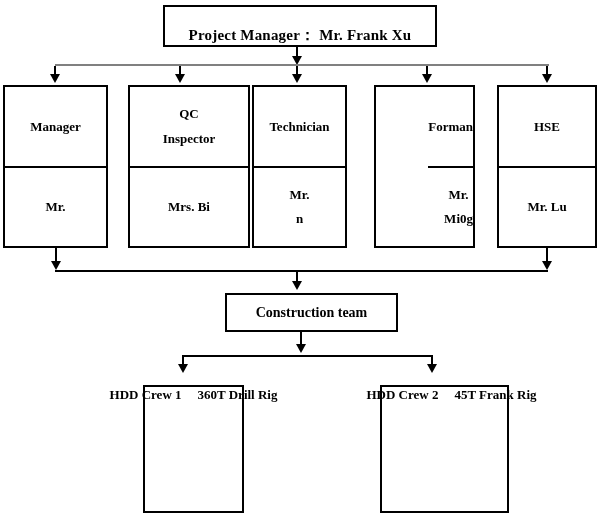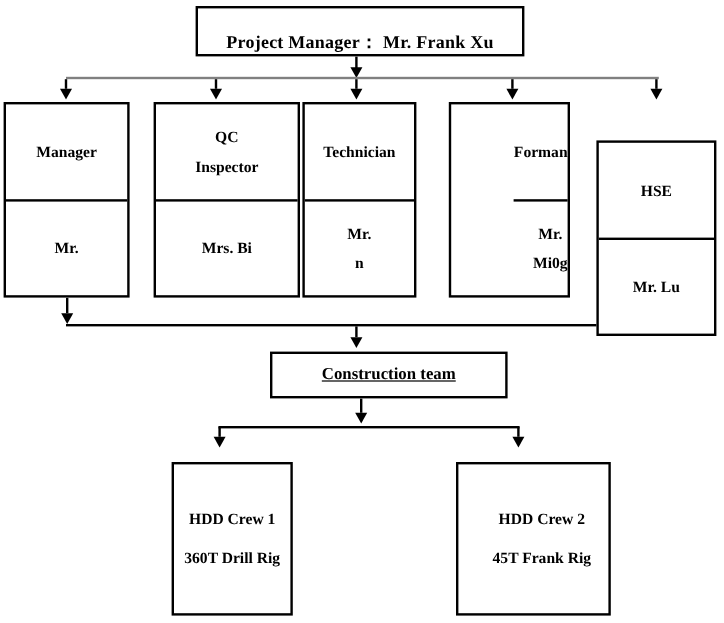--- a/index.html
+++ b/index.html
@@ -12,21 +12,21 @@
     font-weight:bold;text-align:center;
   }
   .pm{display:flex;align-items:flex-end;justify-content:center;font-size:15px;letter-spacing:.2px;}
   .ct{display:flex;align-items:center;justify-content:center;font-size:14px;}
   .bx2{display:flex;flex-direction:column;font-size:13px;}
   .bx2 .ttl{
     height:81px;border-bottom:2px solid #000;display:flex;flex-direction:column;
     justify-content:center;gap:9px;box-sizing:border-box;
   }
   .bx2 .nm{flex:1;display:flex;flex-direction:column;justify-content:center;gap:8px;}
-  .crew{display:flex;flex-direction:column;justify-content:center;gap:16px;font-size:13px;white-space:nowrap;}
+  .crew{display:flex;flex-direction:row;justify-content:center;gap:16px;font-size:13px;white-space:nowrap;}
   .vl{position:absolute;width:2px;background:#000;}
   .hl{position:absolute;height:2px;background:#000;}
   .hl.gray{background:#808080;}
   .arr{
     position:absolute;width:0;height:0;
     border-left:5px solid transparent;border-right:5px solid transparent;
     border-top:9px solid #000;
   }
   .bx span{display:block;}
 </style>
@@ -102,30 +102,30 @@
   <div class="bx bx2" style="left:374px;top:85px;width:101px;height:163px;align-items:flex-end;">
     <div class="ttl">
       <span>Forman</span>
     </div>
     <div class="nm">
       <span>Mr.</span>
       <span>Mi0g</span>
     </div>
   </div>
 
-  <div class="bx bx2" style="left:497px;top:85px;width:100px;height:163px;margin-top:32px;">
+  <div class="bx bx2" style="left:497px;top:85px;width:100px;height:163px;">
     <div class="ttl">
       <span>HSE</span>
     </div>
     <div class="nm">
       <span>Mr. Lu</span>
     </div>
   </div>
 
-  <div class="bx ct" style="left:225px;top:293px;width:198px;height:39px;text-decoration:underline;">
+  <div class="bx ct" style="left:225px;top:293px;width:173px;height:39px;">
     <span>Construction team</span>
   </div>
 
   <div class="bx crew" style="left:143px;top:385px;width:101px;height:128px;">
     <span>HDD Crew 1</span>
     <span>360T Drill Rig</span>
   </div>
 
   <div class="bx crew" style="left:380px;top:385px;width:129px;height:128px;padding-left:14px;">
     <span>HDD Crew 2</span>

